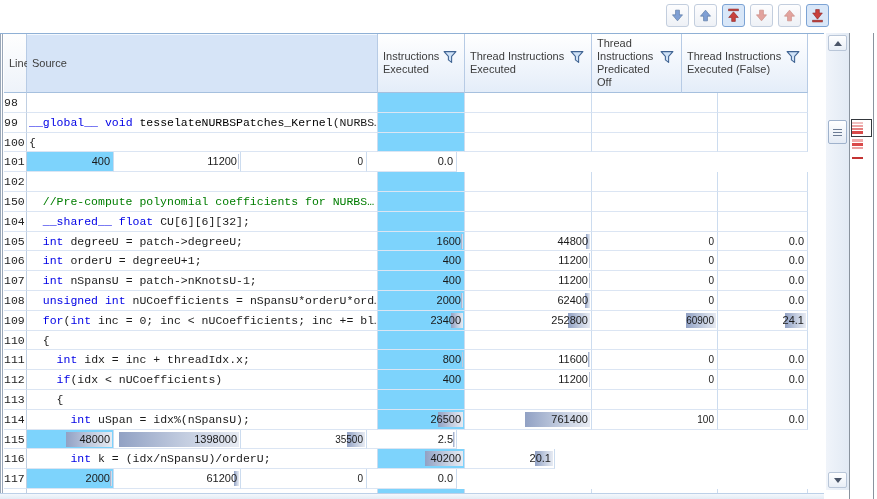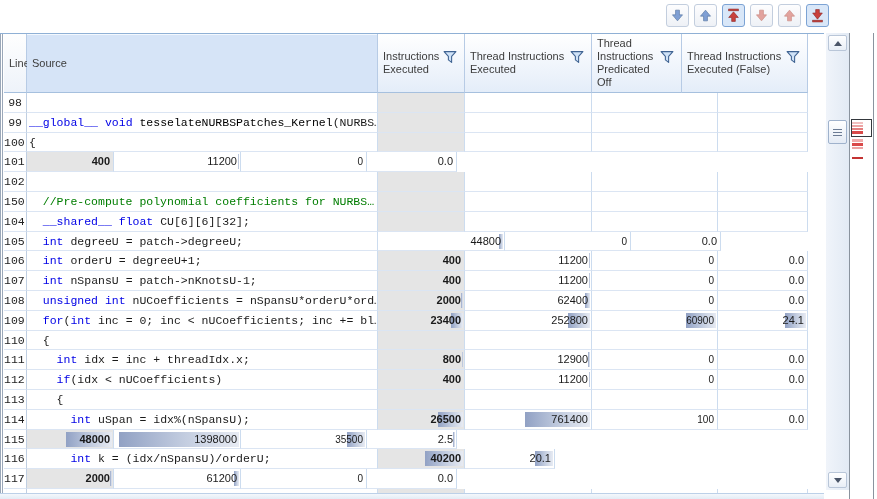--- a/index.html
+++ b/index.html
@@ -43,32 +43,32 @@
   .w-line{width:23px;} .w-src{width:351px;} .w-c1{width:87px;} .w-c2{width:127px;} .w-c3{width:126px;} .w-c4{width:90px;}
   
   .tbody{position:absolute;left:4px;top:59px;width:820px;height:400px;overflow:hidden;background:#fff;}
   .trow{display:flex;height:19.8px;box-sizing:border-box;}
   .cell{
     box-sizing:border-box;height:19.8px;position:relative;overflow:hidden;
     border-right:1px solid #ccdcef;border-bottom:1px solid #dbe5f3;
   }
   .cell.line{
     font-family:"Liberation Mono","DejaVu Sans Mono",monospace;font-size:11.5px;color:#222;
-    text-align:right;padding:3px 4px 0 0;border-right:1px solid #c0cfe2;
+    padding:3px 4px 0 0;border-right:1px solid #c0cfe2;
   }
   .cell.src{
     font-family:"Liberation Mono","DejaVu Sans Mono",monospace;font-size:11.5px;color:#1a1a1a;
     white-space:pre;padding:3px 0 0 2px;
   }
   .cell.src .kw{color:#0000e6;}
   .cell.src .cmt{color:#007d00;}
   .cell.src .b{font-weight:normal;color:#000;}
   .cell.vc{font-size:11px;color:#1a1a1a;}
   .cell.vc .val{position:absolute;right:3px;top:3px;}
-  .cell.vc.c1{background:#e5e5e5;font-weight:bold;}
+  .cell.vc.c1{background:#7dd3fc;}
   .cell.vc.c3 .val{font-size:10px;top:4px;}
   .cell.vc .bar{
     position:absolute;right:1px;top:2px;height:15px;
     background:linear-gradient(90deg,#91a1c4,#c3cde0 55%,#e7ebf3);
   }
   
   .hscroll{position:absolute;left:0;top:459px;width:824px;height:7px;
     border-top:1px solid #bcd0e8;background:linear-gradient(#f4f8fc,#dce7f3);cursor:pointer;}
   
   .vscroll{position:absolute;left:826px;top:33px;width:23px;height:457px;
@@ -292,20 +292,24 @@
     <div class="cell vc c3 w-c3">
           <span class="val"></span>
         </div>
     <div class="cell vc c4 w-c4">
           <span class="val"></span>
         </div>
   </div>
       <div class="trow">
     <div class="cell line w-line">105</div>
     <div class="cell src w-src"><span class="p">  </span><span class="kw">int</span><span class="p"> degreeU = patch-&gt;degreeU;</span></div>
+    <div class="cell vc c1 w-c1">
+          <div class="bar" style="width: 1.8%;"></div>
+          <span class="val">1600</span>
+        </div>
     <div class="cell vc c2 w-c2">
           <div class="bar" style="width: 3%;"></div>
           <span class="val">44800</span>
         </div>
     <div class="cell vc c3 w-c3">
           <span class="val">0</span>
         </div>
     <div class="cell vc c4 w-c4">
           <span class="val">0.0</span>
         </div>
@@ -402,21 +406,21 @@
   </div>
       <div class="trow">
     <div class="cell line w-line">111</div>
     <div class="cell src w-src"><span class="p">    </span><span class="kw">int</span><span class="p"> idx = inc + threadIdx.x;</span></div>
     <div class="cell vc c1 w-c1">
           <div class="bar" style="width: 0.9%;"></div>
           <span class="val">800</span>
         </div>
     <div class="cell vc c2 w-c2">
           <div class="bar" style="width: 1.5%;"></div>
-          <span class="val">12900</span>
+          <span class="val">11600</span>
         </div>
     <div class="cell vc c3 w-c3">
           <span class="val">0</span>
         </div>
     <div class="cell vc c4 w-c4">
           <span class="val">0.0</span>
         </div>
   </div>
       <div class="trow">
     <div class="cell line w-line">112</div>

